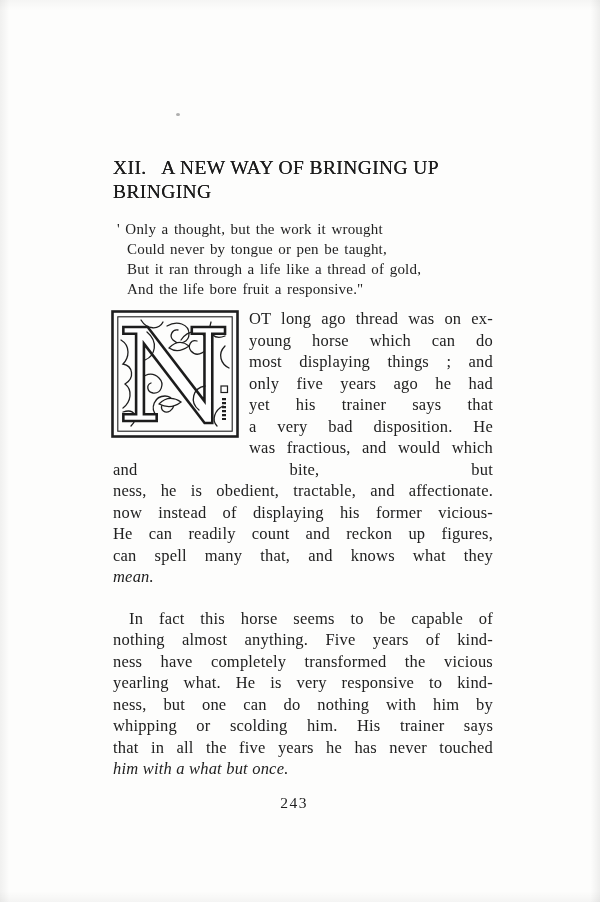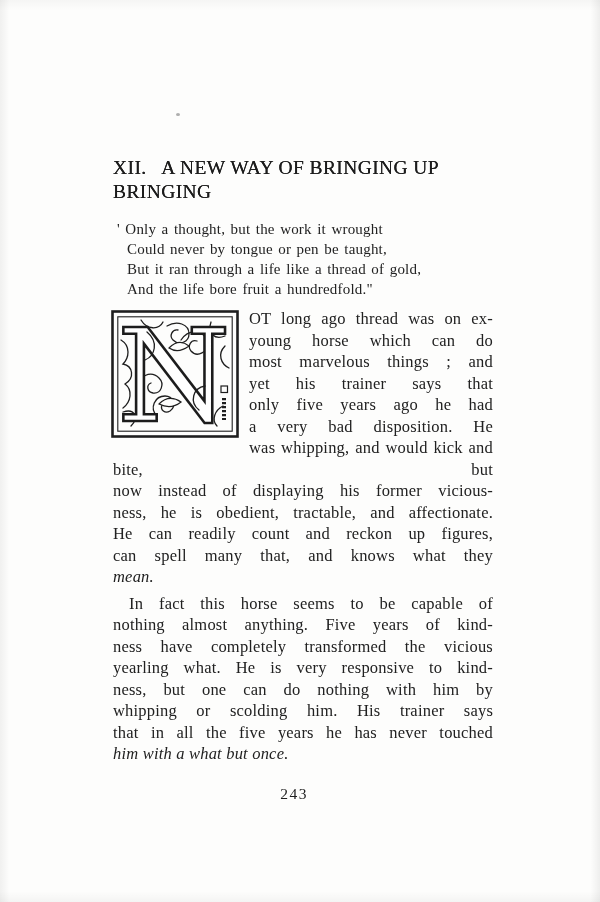--- a/index.html
+++ b/index.html
@@ -40,28 +40,28 @@
   }
   .epigraph .line.first { text-indent:-10px; }
   .body-text {
     margin-top:9px;
     font-size:16.5px; line-height:21.5px;
     letter-spacing:0.2px; color:#212121;
   }
   .paragraph .line { text-align:justify; text-align-last:justify; text-justify:inter-word; }
   .paragraph .line.last { text-align-last:left;font-style:italic; }
   .paragraph.indent-first .line.first { text-indent:16px; }
-  .paragraph.second { margin-top:5px; }
+  .paragraph.second { margin-top:20px; }
   .drop-cap {
     float:left; width:128px; height:128px;
     margin:2px 10px 8px -2px;
   }
   .drop-cap svg { display:block; width:128px; height:128px; }
   .page-number {
-    margin-top:20px; width:362px;
+    margin-top:14px; width:362px;
     text-align:center;
     font-size:15.5px; letter-spacing:1.5px;
     color:#1e1e1e;
   }
 </style>
 </head>
 <body>
 
 <div class="page">
   <div class="edge-shade"></div>
@@ -71,21 +71,21 @@
 
     <div class="title-block">
         <div class="line first">XII.   A NEW WAY OF BRINGING UP</div>
         <div class="line last">BRINGING</div>
       </div>
 
     <div class="epigraph">
         <div class="line first">' Only a thought, but the work it wrought</div>
         <div class="line">Could never by tongue or pen be taught,</div>
         <div class="line">But it ran through a life like a thread of gold,</div>
-        <div class="line last">And the life bore fruit a hundredfold."</div>
+        <div class="line last">And the life bore fruit a responsive."</div>
       </div>
 
     <div class="body-text">
 
       <div class="paragraph first">
         <div class="drop-cap">
           <svg viewBox="0 0 128 128" xmlns="http://www.w3.org/2000/svg">
             <g stroke="#1e1e1e" fill="none">
               <rect x="1.5" y="1.5" width="125" height="125" stroke-width="2.6"></rect>
               <rect x="6.8" y="6.8" width="114.4" height="114.4" stroke-width="1.1"></rect>
@@ -112,27 +112,27 @@
                 <path d="M88,100 C78,92 82,78 94,76"></path>
                 <rect x="110" y="76" width="6.5" height="6.5" stroke-width="1.2" fill="#fdfdfc"></rect>
                 <path d="M113,88 V110" stroke-width="4" stroke-dasharray="2.2,1.8" stroke-linecap="butt"></path>
               </g>
             </g>
           </svg>
         </div>
         <div>
             <div class="line first">OT long ago thread was on ex-</div>
             <div class="line">young horse which can do</div>
-            <div class="line">most marvelous things ; and</div>
+            <div class="line">most displaying things ; and</div>
+            <div class="line">only five years ago he had</div>
             <div class="line">yet his trainer says that</div>
-            <div class="line">only five years ago he had</div>
             <div class="line">a very bad disposition.  He</div>
-            <div class="line">was whipping, and would kick and bite, but</div>
+            <div class="line">was fractious, and would which and bite, but</div>
+            <div class="line">ness, he is obedient, tractable, and affectionate.</div>
             <div class="line">now instead of displaying his former vicious-</div>
-            <div class="line">ness, he is obedient, tractable, and affectionate.</div>
             <div class="line">He can readily count and reckon up figures,</div>
             <div class="line">can spell many that, and knows what they</div>
             <div class="line last">mean.</div>
           </div>
       </div>
 
       <div class="paragraph second indent-first">
           <div class="line first">In fact this horse seems to be capable of</div>
           <div class="line">nothing almost anything.  Five years of kind-</div>
           <div class="line">ness have completely transformed the vicious</div>

